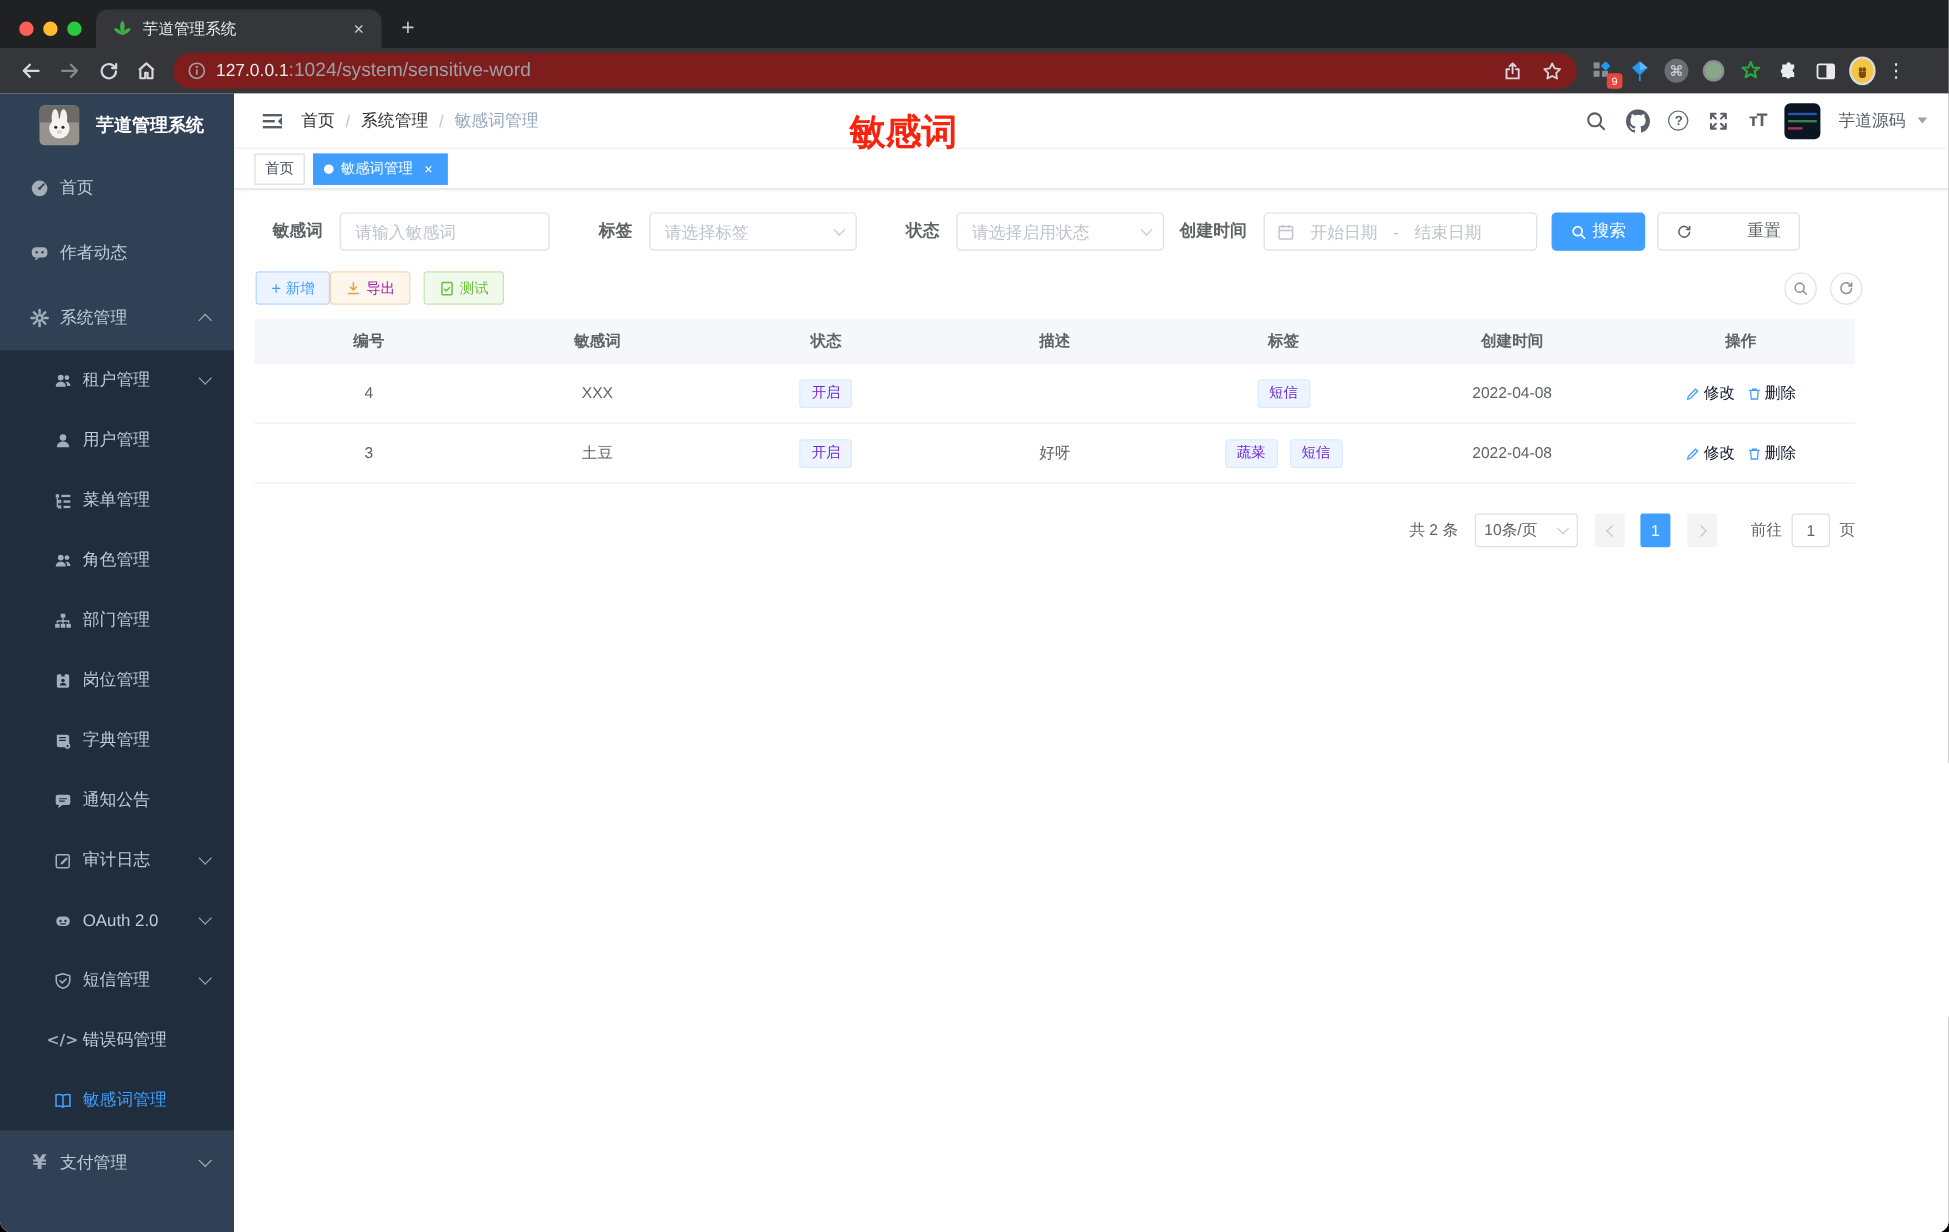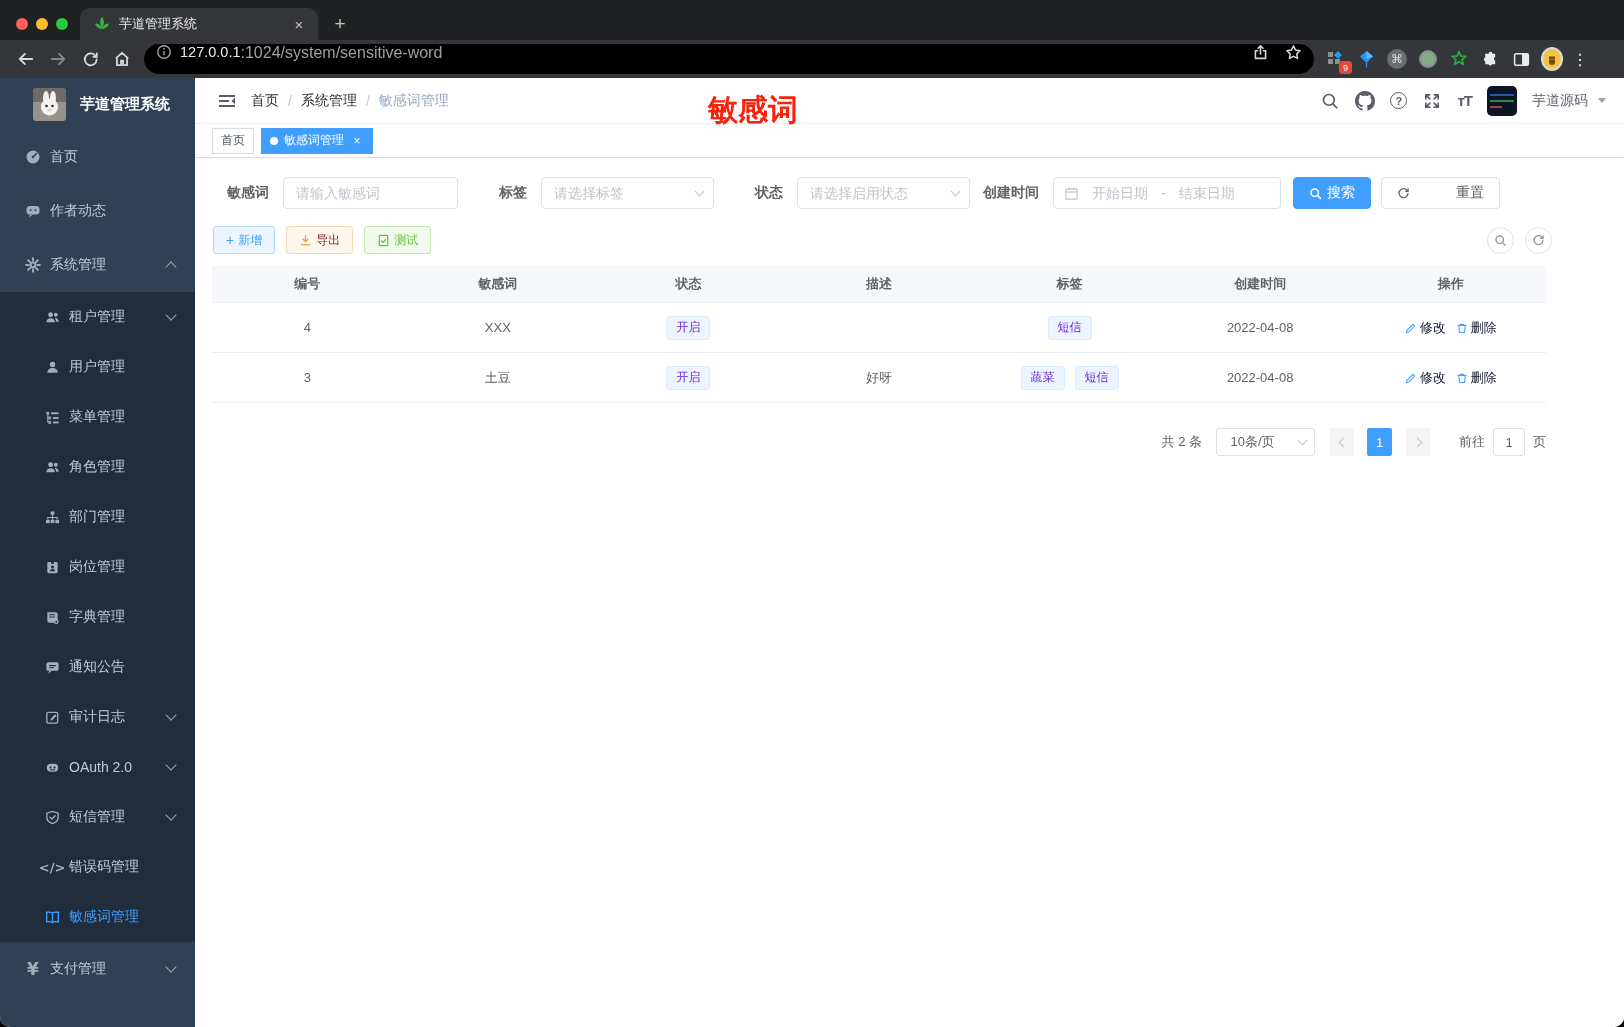--- a/index.html
+++ b/index.html
@@ -12,21 +12,21 @@
   .traffic { position:absolute; left:16px; top:18px; display:flex; gap:8px; }
   .traffic span { width:12px; height:12px; border-radius:50%; display:block; }
   .tl-red{background:#ff5f57;} .tl-yellow{background:#febc2e;} .tl-green{background:#28c840;}
   .tab { margin-left:80px; width:238px; height:32px; background:#35363a; border-radius:10px 10px 0 0; display:flex; align-items:center; padding:0 10px 0 14px; color:#e8eaed; font-size:13px; }
   .tab-title { flex:1; margin-left:9px; white-space:nowrap; overflow:hidden; }
   .tab-close { width:18px; height:18px; display:flex; align-items:center; justify-content:center; border-radius:50%; font-size:15px; color:#c4c7c5; }
   .newtab { width:28px; height:28px; margin:0 0 2px 8px; display:flex; align-items:center; justify-content:center; color:#c4c7c5; font-size:19px; border-radius:50%; }
   .toolbar-chrome { height:38px; background:#35363a; display:flex; align-items:center; flex-shrink:0; padding:0 10px; }
   .nav-ic { width:26px; height:26px; display:flex; align-items:center; justify-content:center; margin:0 3px; color:#d5d8dc; }
   .nav-ic.dim { color:#85888c; }
-  .urlpill { height:30px; flex:0 0 1170px; margin-left:6px; background:#000000; border-radius:15px; display:flex; align-items:flex-start; padding:0 12px; color:#9aa0a6; }
+  .urlpill { height:30px; flex:0 0 1170px; margin-left:6px; background:#7f1d1d; border-radius:15px; display:flex; align-items:center; padding:0 12px; color:#9aa0a6; }
   .url-host { color:#e8eaed; font-size:14.5px; margin-left:8px; }
   .url-path { color:#9aa0a6; font-size:16px; }
   .pill-spacer { flex:1; }
   .ext-area { display:flex; align-items:center; margin-left:10px; gap:9px; }
   .ext-ic { width:22px; height:22px; display:flex; align-items:center; justify-content:center; position:relative; }
   .ext-badge { position:absolute; right:-6px; bottom:-4px; background:#e8453c; color:#fff; font-size:9px; min-width:13px; height:13px; border-radius:3px; display:flex; align-items:center; justify-content:center; padding:0 2px; }
   .cmd-circle { width:20px; height:20px; border-radius:50%; background:#6a6d71; color:#dadce0; font-size:12px; display:flex; align-items:center; justify-content:center; }
   .ring-ic { width:18px; height:18px; border-radius:50%; border:2.5px solid #8a8d91; background:#86a887; }
   .avatar-ext { width:24px; height:24px; border-radius:50%; background:#f6c445; position:relative; border:2px solid #d9dadb; }
   .avatar-ext i { position:absolute; width:3px; height:4px; background:#7a4b12; border-radius:2px; top:7px; }
@@ -93,38 +93,38 @@
   .rng-sep { color:#bfc4cc; padding:0 2px; }
   .cal-icon { color:#c0c4cc; display:flex; margin-right:2px; }
   .btn { height:32px; border-radius:4px; font-size:14px; display:inline-flex; align-items:center; justify-content:center; cursor:pointer; border:1px solid #dcdfe6; background:#fff; color:#606266; gap:5px; padding:0 15px; }
   .btn-primary { background:#409eff; border-color:#409eff; color:#fff; }
   .search-btn { margin-left:12px; } .reset-btn { margin-left:10px;gap:46px; }
 
   
   .toolbar-row { display:flex; align-items:center; padding-left:18px; height:28px; margin-bottom:12px; }
   .btn-sm { height:28px; font-size:12px; padding:0 12px; border-radius:3px; gap:4px; }
   .btn-plain-primary { background:#ecf5ff; border-color:#b3d8ff; color:#409eff; }
-  .btn-plain-warning { background:#fdf6ec; border-color:#f5dab1; color:#7f1d1d; margin-left:11px; }
+  .btn-plain-warning { background:#fdf6ec; border-color:#f5dab1; color:#a21caf; }
   .btn-plain-success { background:#f0f9eb; border-color:#c2e7b0; color:#67c23a; margin-left:11px; }
   .circle-btns { margin-left:auto; margin-right:72px; display:flex; gap:11px; }
   .circle-btn { width:27px; height:27px; border-radius:50%; border:1px solid #dcdfe6; background:#fff; color:#8f9399; display:flex; align-items:center; justify-content:center; cursor:pointer; }
 
   
   .table { margin-left:17px; width:1334px; font-size:13px; color:#606266; border-bottom:1px solid #ebeef5; }
   .t-head, .t-row { display:grid; grid-template-columns:repeat(7,1fr); align-items:center; }
   .t-head { height:36px; background:#f5f7fa; color:#5f6368; font-weight:700; }
   .t-row { height:50px; border-top:1px solid #ebeef5; }
   .t-cell { text-align:center; display:flex; align-items:center; justify-content:center; gap:10px; }
   .el-tag { display:inline-flex; align-items:center; height:24px; padding:0 9px; background:#ecf5ff; border:1px solid #d9ecff; border-radius:3px; color:#6d28d9; font-size:12px; }
   .row-link { color:#0f172a; display:inline-flex; align-items:center; gap:3px; cursor:pointer; }
 
   
   .pagination { display:flex; align-items:center; justify-content:flex-end; margin:25px 78px 0 0; font-size:13px; color:#606266; }
   .pg-total { margin-right:14px; }
-  .pg-size { width:99px; height:28px; border:1px solid #dcdfe6; border-radius:3px; display:flex; align-items:center; justify-content:center; position:relative; padding-right:26px; }
+  .pg-size { width:86px; height:28px; border:1px solid #dcdfe6; border-radius:3px; display:flex; align-items:center; justify-content:center; position:relative; padding-right:26px; }
   .pg-size .sel-arrow { right:8px; }
   .pg-btn { width:25px; height:28px; border-radius:2px; background:#f4f4f5; display:flex; align-items:center; justify-content:center; margin-left:14px; cursor:pointer; }
   .pg-arrow { width:7px; height:7px; border-right:1.4px solid #c0c4cc; border-bottom:1.4px solid #c0c4cc; }
   .pg-arrow.left { transform:rotate(135deg); margin-left:3px; }
   .pg-arrow.right { transform:rotate(-45deg); margin-right:3px; }
   .pg-page { width:25px; height:28px; border-radius:2px; background:#409eff; color:#fff; display:flex; align-items:center; justify-content:center; margin-left:13px; cursor:pointer; }
   .pg-goto { margin-left:28px; }
   .pg-input { width:32px; height:28px; border:1px solid #dcdfe6; border-radius:3px; text-align:center; font-size:13px; color:#606266; margin:0 8px; outline:0; font-family:inherit; }
   svg { display:block; }
 </style>

